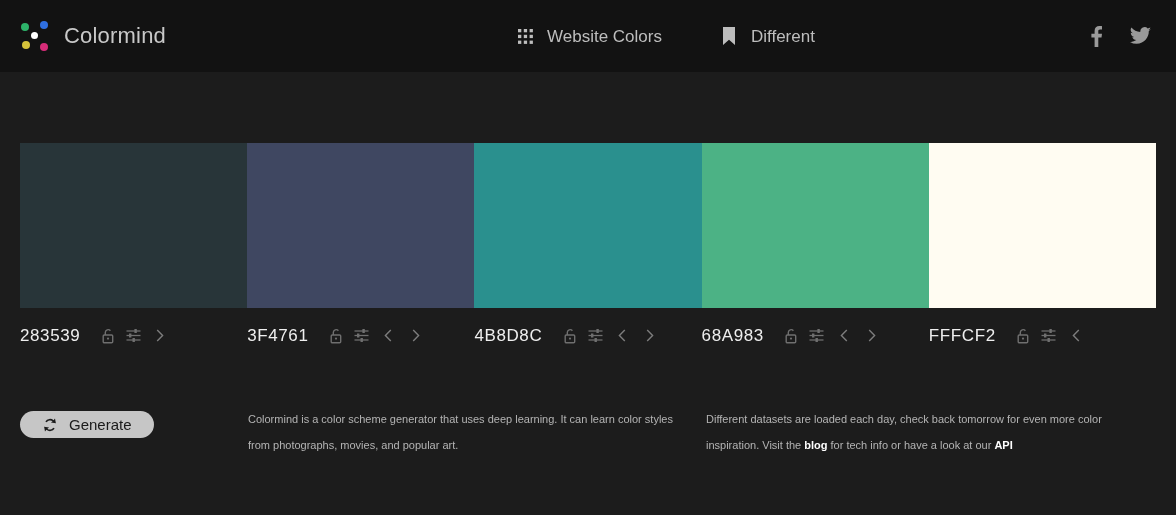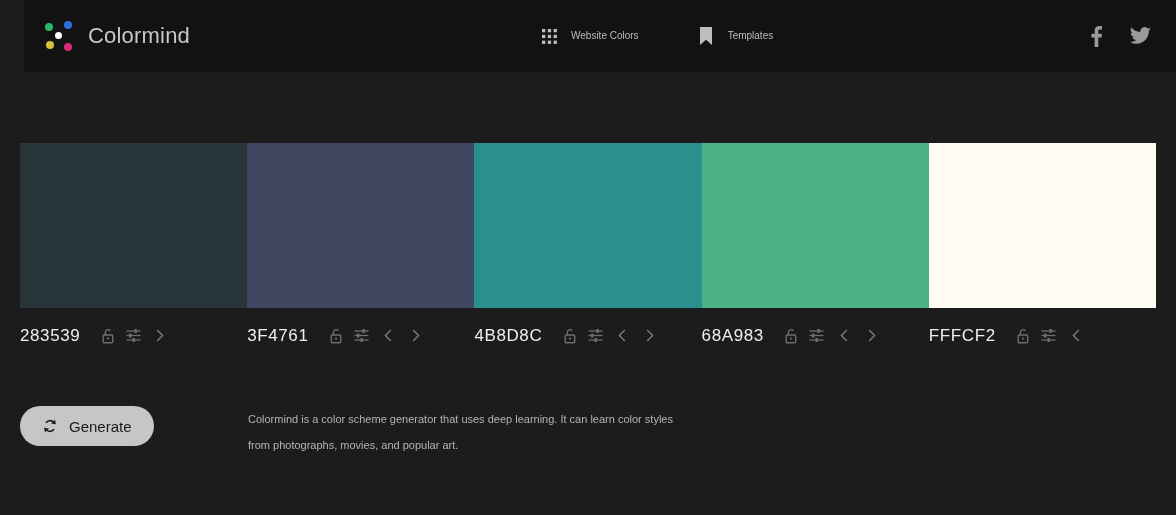--- a/index.html
+++ b/index.html
@@ -13,21 +13,20 @@
     -webkit-font-smoothing: antialiased;
   }
 
   
   .header {
     height: 72px;
     background: #121212;
     display: flex;
     align-items: center;
     position: relative;
-    margin-left: 24px;
   }
   .brand {
     display: flex;
     align-items: center;
     padding-left: 18px;
     cursor: pointer;
   }
   .logo {
     width: 34px;
     height: 34px;
@@ -61,21 +60,21 @@
     align-items: center;
     position: absolute;
     left: 514px;
     top: 0;
     height: 72px;
   }
   .nav-item {
     display: flex;
     align-items: center;
     color: #bdbdbd;
-    font-size: 10px;
+    font-size: 17px;
     cursor: pointer;
     margin-right: 56px;
     white-space: nowrap;
   }
   .nav-ico {
     display: inline-flex;
     align-items: center;
     justify-content: center;
     width: 22px;
     height: 20px;
@@ -166,25 +165,26 @@
   .col-text2 { flex: 1 1 auto; }
 
   .generate {
     display: inline-flex;
     align-items: center;
     justify-content: center;
     background: #c6c6c6;
     color: #1b1b1b;
     border: none;
     border-radius: 24px;
-    height: 40px;
+    height: 27px;
     padding: 0 22px;
     font-size: 15px;
     font-family: "Liberation Sans", sans-serif;
     cursor: pointer;
+    margin-top: 5px;
   }
   .gen-ico {
     display: inline-flex;
     align-items: center;
     margin-right: 11px;
     color: #1b1b1b;
   }
 
   .para {
     color: #b4b4b4;
@@ -233,21 +233,21 @@
       </span>
       <span class="nav-label">Website Colors</span>
     </div>
 
     <div class="nav-item">
       <span class="nav-ico">
         <svg width="14" height="18" viewBox="0 0 14 18" fill="currentColor">
           <path d="M1 0h12v18l-6-5.2L1 18z"></path>
         </svg>
       </span>
-      <span class="nav-label">Templates</span>
+      <span class="nav-label">Different</span>
     </div>
 
 
   </div>
 
   <div class="socials">
     <div class="social">
       <svg width="11" height="21" viewBox="0 0 11 21" fill="currentColor">
         <path d="M7.3 21V11.4h3.2l.5-3.7H7.3V5.3c0-1.1.3-1.8 1.8-1.8h2V.2C10.8.1 9.6 0 8.3 0 5.5 0 3.6 1.7 3.6 4.9v2.8H.4v3.7h3.2V21z"></path>
       </svg>
@@ -441,14 +441,17 @@
         </svg>
       </span>
       <span>Generate</span>
     </button>
   </div>
 
   <div class="col-text">
     <p class="para">Colormind is a color scheme generator that uses deep learning. It can learn color styles from photographs, movies, and popular art.</p>
   </div>
 
+  <div class="col-text2">
+    <p class="para"><span>Different datasets are loaded each day, check back tomorrow for even more color inspiration. Visit the </span><a>blog</a><span> for tech info or have a look at our </span><a>API</a></p>
+  </div>
 
 </div>
 
 </body></html>

